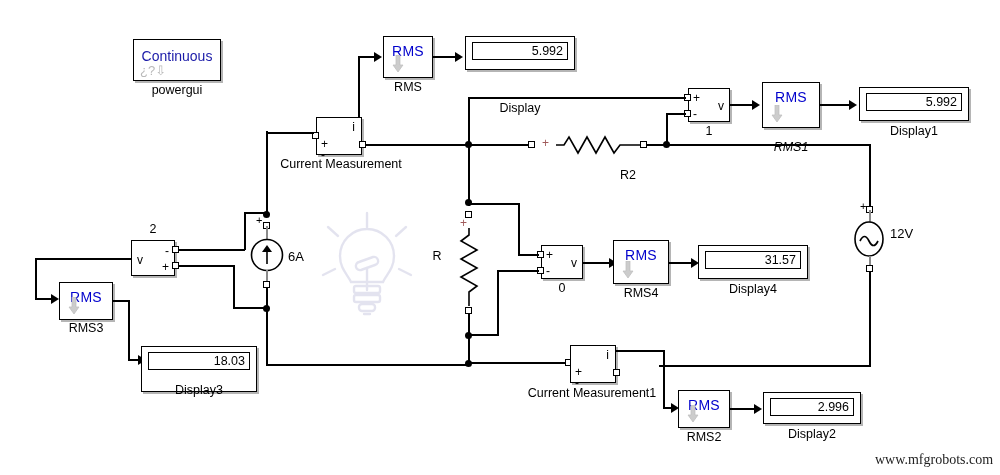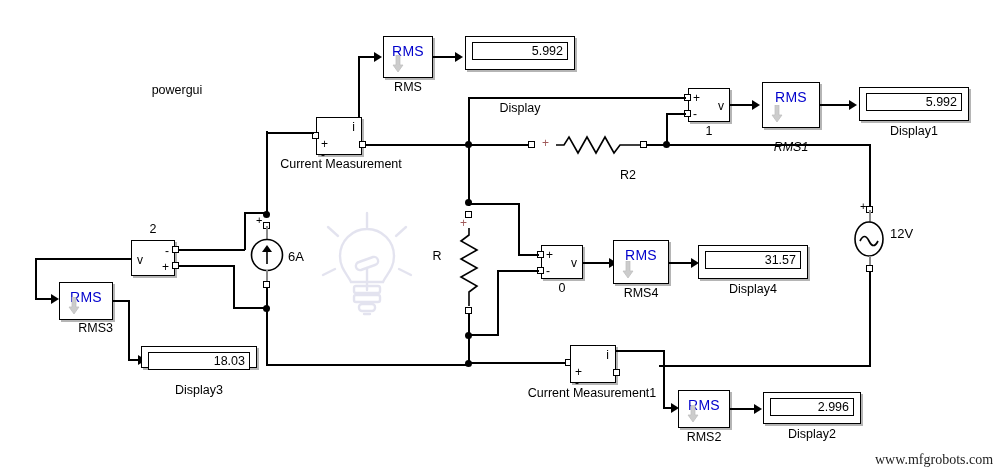--- a/index.html
+++ b/index.html
@@ -176,20 +176,24 @@
       <path d="M60 17 l0 14"></path>
       <path d="M21 31 l10 9"></path>
       <path d="M99 31 l-10 9"></path>
       <path d="M16 79 l12 -6"></path>
       <path d="M104 79 l-12 -6"></path>
       <path d="M52 66 l14 -5 a4 4 0 0 1 2 8 l-14 5 a4 4 0 0 1 -2 -8 z"></path>
       <path d="M60 72 l0 22"></path>
     </svg>
   </div>
 
+  <div class="blk" style="left:133px; top:39px; width:88px; height:42px;">
+    <div class="powergui-txt">Continuous</div>
+    <div class="powergui-sub">¿?⇩</div>
+  </div>
   <div class="blk-label" style="left:133px; top:83px; width:88px;">powergui</div>
 
   <div class="blk" style="left:383px; top:36px; width:50px; height:42px;">
     <div class="rms-title">RMS</div>
     <div class="rms-arrow">
       <svg width="14" height="18" viewBox="0 0 14 18">
           <path d="M5 0 h4 v10 h3 l-5 7 l-5 -7 h3 z" fill="#cccccc" stroke="#bbbbbb" stroke-width="0.7"></path>
         </svg>
     </div>
   </div>
@@ -286,28 +290,28 @@
   <div class="ah" style="left:51px; top:294px;"></div>
 
   <div class="blk" style="left:59px; top:282px; width:54px; height:38px;">
     <div class="rms-title">RMS</div>
     <div class="rms-arrow">
       <svg width="14" height="18" viewBox="0 0 14 18">
           <path d="M5 0 h4 v10 h3 l-5 7 l-5 -7 h3 z" fill="#cccccc" stroke="#bbbbbb" stroke-width="0.7"></path>
         </svg>
     </div>
   </div>
-  <div class="blk-label" style="left:59px; top:321px; width:54px;text-align:right;">RMS3</div>
+  <div class="blk-label" style="left:59px; top:321px; width:54px;">RMS3</div>
 
   <div class="w wh" style="left:113px; top:300px; width:16px;"></div>
   <div class="w wv" style="left:128px; top:300px; height:60px;"></div>
   <div class="w wh" style="left:128px; top:359px; width:14px;"></div>
   <div class="ah" style="left:138px; top:355px;"></div>
 
-  <div class="blk" style="left:141px; top:346px; width:116px; height:22px;">
+  <div class="blk" style="left:141px; top:346px; width:116px; height:46px;">
     <div class="disp-inner">18.03</div>
   </div>
   <div class="blk-label" style="left:141px; top:383px; width:116px;">Display3</div>
 
   <div class="w wv" style="left:266px; top:131px; height:85px;"></div>
   <div class="dot" style="left:263px; top:211px;"></div>
   <div class="term" style="left:263px; top:222px;"></div>
   <div class="w wv wgray" style="left:266px; top:226px; height:14px;"></div>
   <div class="free-lbl" style="left:256px; top:214px; font-size:11px;">+</div>
 

